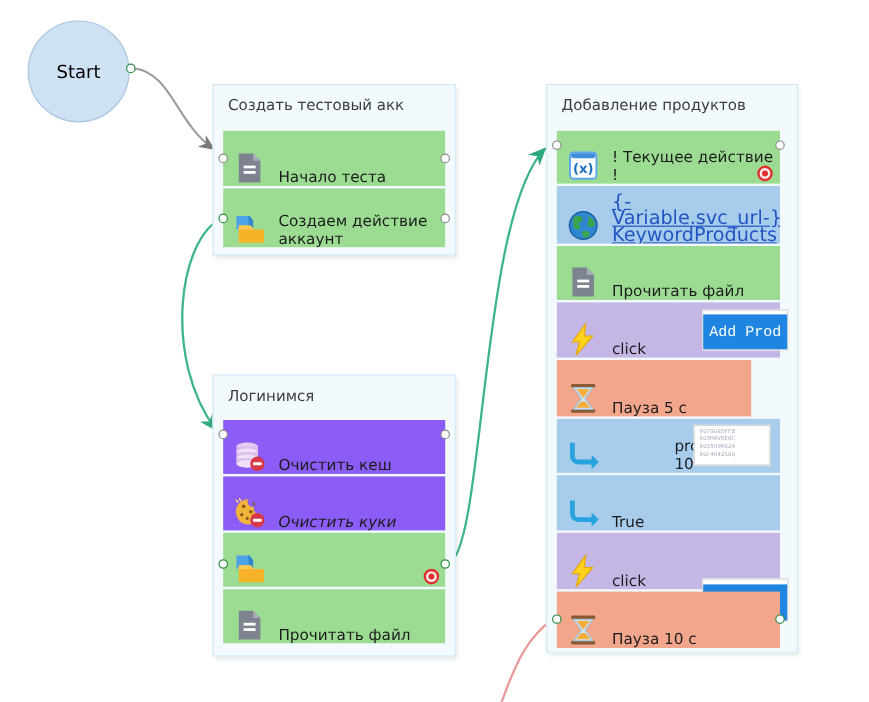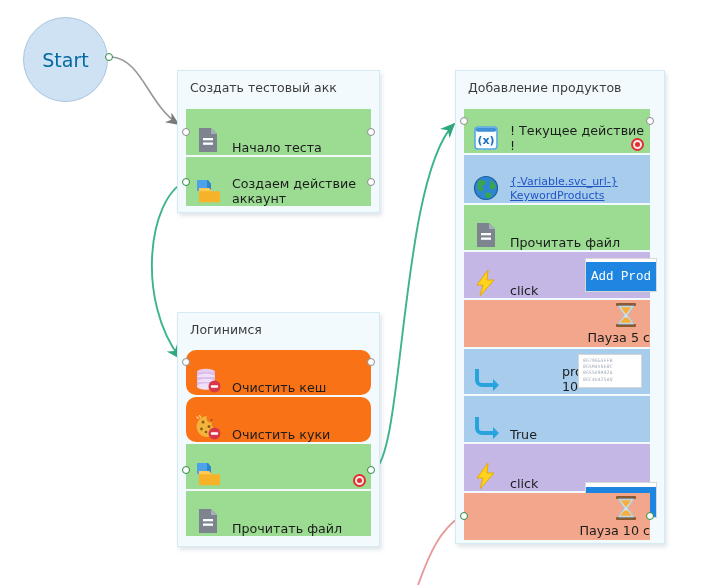--- a/index.html
+++ b/index.html
@@ -14,21 +14,21 @@
 
   
   .start-node{
     position:absolute;left:23px;top:17px;width:85px;height:85px;
     border-radius:50%;background:#cfe2f3;border:1px solid #a9c4e0;
     box-sizing:border-box;
   }
   .start-node .lbl{
     position:absolute;left:0;top:0;width:100%;height:100%;
     display:flex;align-items:center;justify-content:center;
-    font-size:19px;color:#0369a1;
+    font-size:15px;color:#000000;
   }
 
   
   .panel{
     position:absolute;background:#f2fafd;border:1px solid #d6eaf4;
     box-sizing:border-box;box-shadow:2px 3px 4px rgba(120,140,160,.22);
   }
   .panel-title{
     position:absolute;left:12px;top:9px;font-size:12.5px;color:#3c3c3c;
     white-space:nowrap;
@@ -42,24 +42,24 @@
     position:relative;
   }
   .row .txt{
     font-size:12.7px;color:#1c1c1c;line-height:15px;white-space:pre-line;
     flex:1 1 auto;
   }
   .row.green{background:#9bdc92;}
   .row.blue{background:#a8cdec;}
   .row.purple{background:#c4b6e5;}
   .row.salmon{background:#f2a68c;}
-  .row.gray{background:#f97316;border-radius:10px;}
+  .row.gray{background:#8b5cf6;}
 
   .row .txt.link{
-    color:#2255c4;text-decoration:underline;font-size:11px;line-height:14px;
+    color:#2255c4;text-decoration:underline;font-size:16px;line-height:14px;
   }
 
   
   .port{
     position:absolute;width:8px;height:8px;border-radius:50%;
     background:#fdfdfd;box-sizing:border-box;z-index:6;
   }
   .port.gray{border:1.4px solid #8d8d8d;}
   .port.green{border:1.4px solid #2e8b45;}
 
@@ -179,21 +179,21 @@
         <ellipse cx="13" cy="21.5" rx="9" ry="3.2" fill="#efe0f7"></ellipse>
         <circle cx="21.5" cy="21.5" r="6" fill="#d8384a"></circle>
         <rect x="17.8" y="20.3" width="7.4" height="2.4" rx="1" fill="#fff"></rect>
       </svg>
     </span>
     <span class="txt">Очистить кеш</span>
   </div>
   <div class="port gray" style="left:182px;top:358px;"></div>
   <div class="port gray" style="left:367px;top:358px;"></div>
 
-  <div class="row gray" style="position:absolute;left:186px;top:397px;width:185px;height:45px;">
+  <div class="row gray" style="position:absolute;left:186px;top:397px;width:185px;height:45px;font-style:italic;">
     <span class="icon ico">
       <svg viewBox="0 0 30 30">
         <path d="M14 4 a10.5 10.5 0 1 0 10.4 11.8 a4.2 4.2 0 0 1 -5.6 -5.4 A4.3 4.3 0 0 1 14 4 Z" fill="#f2b43a"></path>
         <circle cx="10" cy="10" r="1.5" fill="#8a5a1d"></circle>
           <circle cx="16" cy="14.5" r="1.5" fill="#8a5a1d"></circle>
         <circle cx="8.5" cy="17" r="1.4" fill="#8a5a1d"></circle>
           <circle cx="13" cy="20" r="1.3" fill="#8a5a1d"></circle>
         <circle cx="18.5" cy="8" r="1.1" fill="#8a5a1d"></circle>
         <path d="M4 5 l1.3 1.3 M6.6 3.6 l.9 1.7" stroke="#ffd978" stroke-width="1.3" stroke-linecap="round"></path>
         <circle cx="21.5" cy="21.5" r="6" fill="#d8384a"></circle>
@@ -278,21 +278,21 @@
       <svg viewBox="0 0 30 30">
           <path d="M17 2 L6 17 h6 l-3 11 L23 12 h-7 Z" fill="#ffd21e" stroke="#e8a800" stroke-width="1"></path>
         </svg>
     </span>
     <span class="txt">click</span>
   </div>
   <div class="btn-blue" style="left:585px;top:258px;width:72px;height:34px;padding:3px 0 0 0;font-family:Liberation Mono, monospace;">
     <div class="inner">Add Prod</div>
   </div>
 
-  <div class="row salmon" style="position:absolute;left:464px;top:300px;width:186px;height:47px;flex-direction:column;">
+  <div class="row salmon" style="position:absolute;left:464px;top:300px;width:162px;height:47px;">
     <span class="icon ico">
       <svg viewBox="0 0 30 30">
           <rect x="5" y="3" width="20" height="3" rx="1" fill="#8a5a33"></rect>
           <rect x="5" y="24" width="20" height="3" rx="1" fill="#8a5a33"></rect>
           <path d="M7 6 h16 l-6.5 9 L23 24 H7 l6.5 -9 Z" fill="#cfe6f5" stroke="#9ec4dd" stroke-width=".9"></path>
           <path d="M9.5 7.2 h11 L15 14.6 Z" fill="#f6ad3c"></path>
           <path d="M13.2 17.5 h3.6 l4.2 5.3 H9 Z" fill="#f6ad3c"></path>
         </svg>
     </span>
     <span class="txt">Пауза 5 с</span>
@@ -330,21 +330,21 @@
       <svg viewBox="0 0 30 30">
           <path d="M17 2 L6 17 h6 l-3 11 L23 12 h-7 Z" fill="#ffd21e" stroke="#e8a800" stroke-width="1"></path>
         </svg>
     </span>
     <span class="txt">click</span>
   </div>
   <div class="btn-blue" style="left:585px;top:450px;width:72px;height:36px;padding:4px 0 0 0;margin-top:32px;">
     <div class="inner">Add</div>
   </div>
 
-  <div class="row salmon" style="position:absolute;left:464px;top:493px;width:186px;height:47px;flex-direction:column;">
+  <div class="row salmon" style="position:absolute;left:464px;top:493px;width:186px;height:47px;">
     <span class="icon ico">
       <svg viewBox="0 0 30 30">
           <rect x="5" y="3" width="20" height="3" rx="1" fill="#8a5a33"></rect>
           <rect x="5" y="24" width="20" height="3" rx="1" fill="#8a5a33"></rect>
           <path d="M7 6 h16 l-6.5 9 L23 24 H7 l6.5 -9 Z" fill="#cfe6f5" stroke="#9ec4dd" stroke-width=".9"></path>
           <path d="M9.5 7.2 h11 L15 14.6 Z" fill="#f6ad3c"></path>
           <path d="M13.2 17.5 h3.6 l4.2 5.3 H9 Z" fill="#f6ad3c"></path>
         </svg>
     </span>
     <span class="txt">Пауза 10 с</span>

